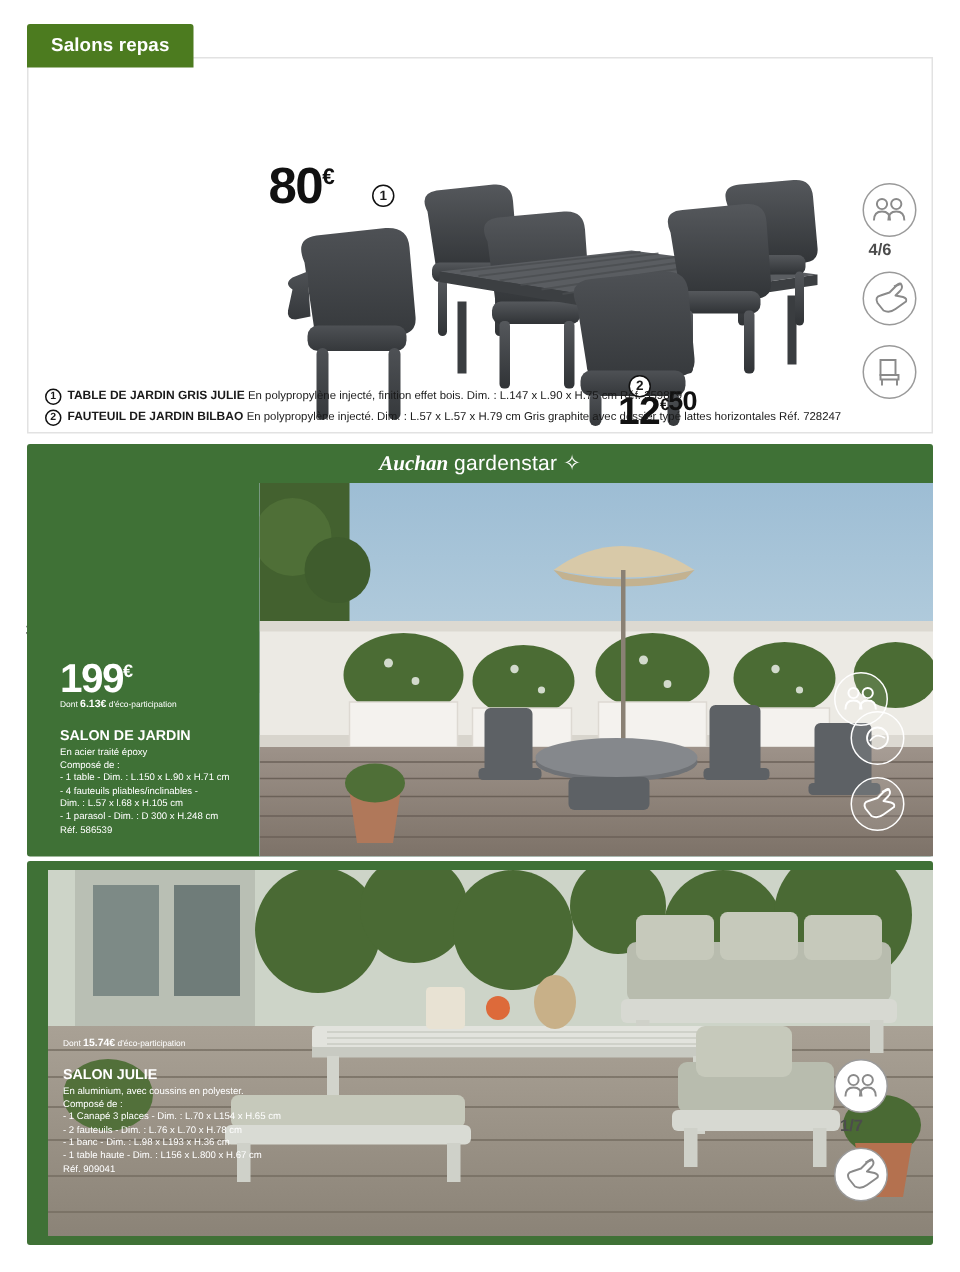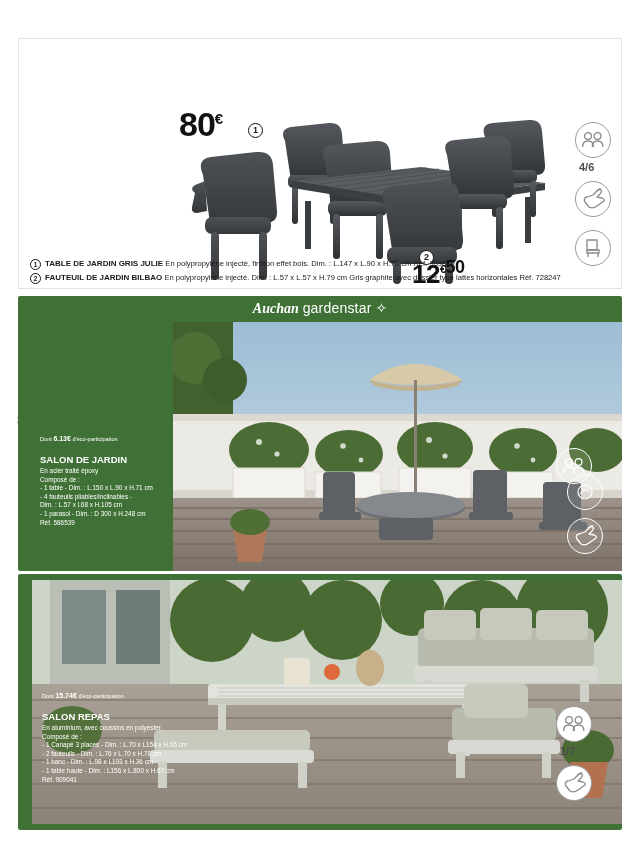--- a/index.html
+++ b/index.html
@@ -420,20 +420,23 @@
           <rect x="366" y="200" width="48" height="8" rx="3"></rect>
           <rect x="206" y="196" width="54" height="22" rx="4"></rect>
         </g>
 
         <path d="M60 206 l34 0 l-5 34 l-24 0 z" fill="#b0785a"></path>
         <ellipse cx="77" cy="200" rx="20" ry="13" fill="#4f6f37"></ellipse>
       </svg>
     </div>
 
     <div class="green-info">
+      <div class="price-199">
+        <span>199</span><span class="cur">€</span>
+      </div>
       <div class="ecopart">
         <span>Dont</span>
         <b>6.13€</b>
         <span>d'éco-participation</span>
       </div>
       <div class="green-title">SALON DE JARDIN</div>
       <div class="green-desc">
         <div>En acier traité époxy</div>
         <div>Composé de :</div>
         <div>- 1 table - Dim. : L.150 x L.90 x H.71 cm</div>
@@ -547,21 +550,21 @@
         <ellipse cx="40" cy="150" rx="30" ry="24" fill="#52703a"></ellipse>
       </svg>
     </div>
 
     <div class="bottom-info">
       <div class="ecopart">
         <span>Dont</span>
         <b>15.74€</b>
         <span>d'éco-participation</span>
       </div>
-      <div class="green-title">SALON REPAS</div>
+      <div class="green-title">SALON JULIE</div>
       <div class="green-desc">
         <div>En aluminium, avec coussins en polyester.</div>
         <div>Composé de :</div>
         <div>- 1 Canapé 3 places - Dim. : L.70 x L154 x H.65 cm</div>
         <div>- 2 fauteuils - Dim. : L.76 x L.70 x H.78 cm</div>
         <div>- 1 banc - Dim. : L.98 x L193 x H.36 cm</div>
         <div>- 1 table haute - Dim. : L156 x L.800 x H.67 cm</div>
         <div>Réf. 909041</div>
       </div>
     </div>
@@ -576,14 +579,15 @@
     </svg>
   </div>
   <div class="picto-label" style="left:560px; top:745px;">1/7</div>
   <div class="picto" style="left:556px; top:765px;">
     <svg width="24" height="22" viewBox="0 0 24 22">
       <path d="M4 14 q-2 -4 2 -5 l6 -2 l5 -5 q2 -2 3 0 q1 2 -1 4 l-3 3 l5 1 q3 1 2 3 l-7 5 q-4 3 -8 1 z" fill="none" stroke="#8a8a8a" stroke-width="1.3" stroke-linejoin="round"></path>
       <line x1="15" y1="3" x2="20" y2="1" stroke="#8a8a8a" stroke-width="1.3"></line>
     </svg>
   </div>
 
+  <div class="section-tab">Salons repas</div>
 
 </div>
 
 </body></html>

